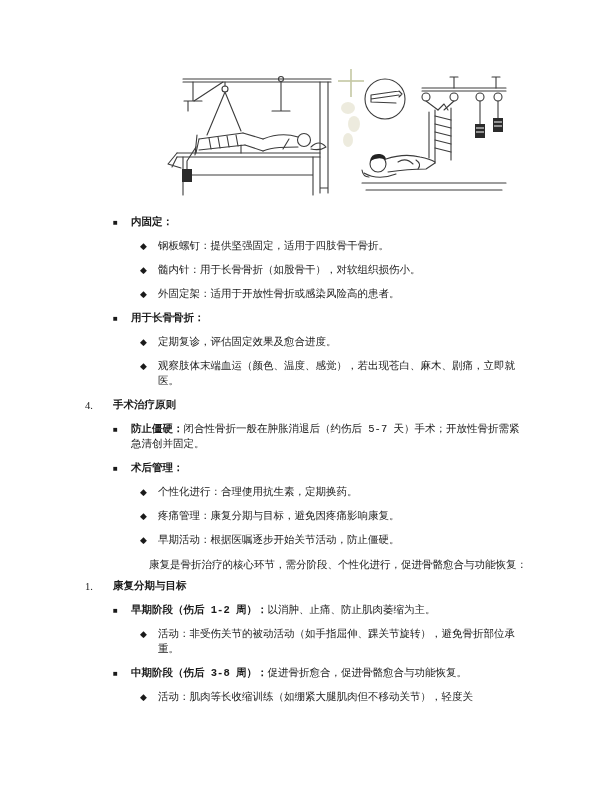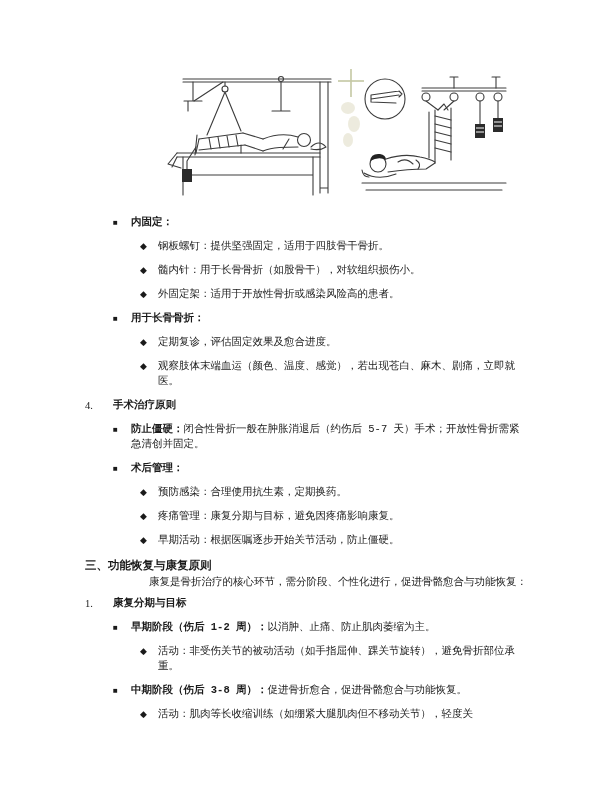--- a/index.html
+++ b/index.html
@@ -172,31 +172,30 @@
       <div class="b b-li2">
         <span class="marker">■</span>
         <span class="txt"><span class="label">防止僵硬：</span><span>闭合性骨折一般在肿胀消退后（约伤后 5-7 天）手术；开放性骨折需紧急清创并固定。</span></span>
       </div>
       <div class="b b-li2">
         <span class="marker">■</span>
         <span class="txt"><span class="label">术后管理：</span></span>
       </div>
       <div class="b b-li3">
         <span class="marker">◆</span>
-        <span class="txt"><span>预防感染：合理使用抗生素，定期换药。</span></span>
+        <span class="txt"><span>个性化进行：合理使用抗生素，定期换药。</span></span>
       </div>
       <div class="b b-li3">
         <span class="marker">◆</span>
         <span class="txt"><span>疼痛管理：康复分期与目标，避免因疼痛影响康复。</span></span>
       </div>
       <div class="b b-li3">
         <span class="marker">◆</span>
         <span class="txt"><span>早期活动：根据医嘱逐步开始关节活动，防止僵硬。</span></span>
       </div>
-      <div class="b b-h2">三、功能恢复与康复原则</div>
       <div class="b b-p">康复是骨折治疗的核心环节，需分阶段、个性化进行，促进骨骼愈合与功能恢复：</div>
       <div class="b b-li1">
         <span class="marker">1.</span>
         <span class="txt"><span class="label">康复分期与目标</span></span>
       </div>
       <div class="b b-li2">
         <span class="marker">■</span>
         <span class="txt"><span class="label">早期阶段（伤后 1-2 周）：</span><span>以消肿、止痛、防止肌肉萎缩为主。</span></span>
       </div>
       <div class="b b-li3">

